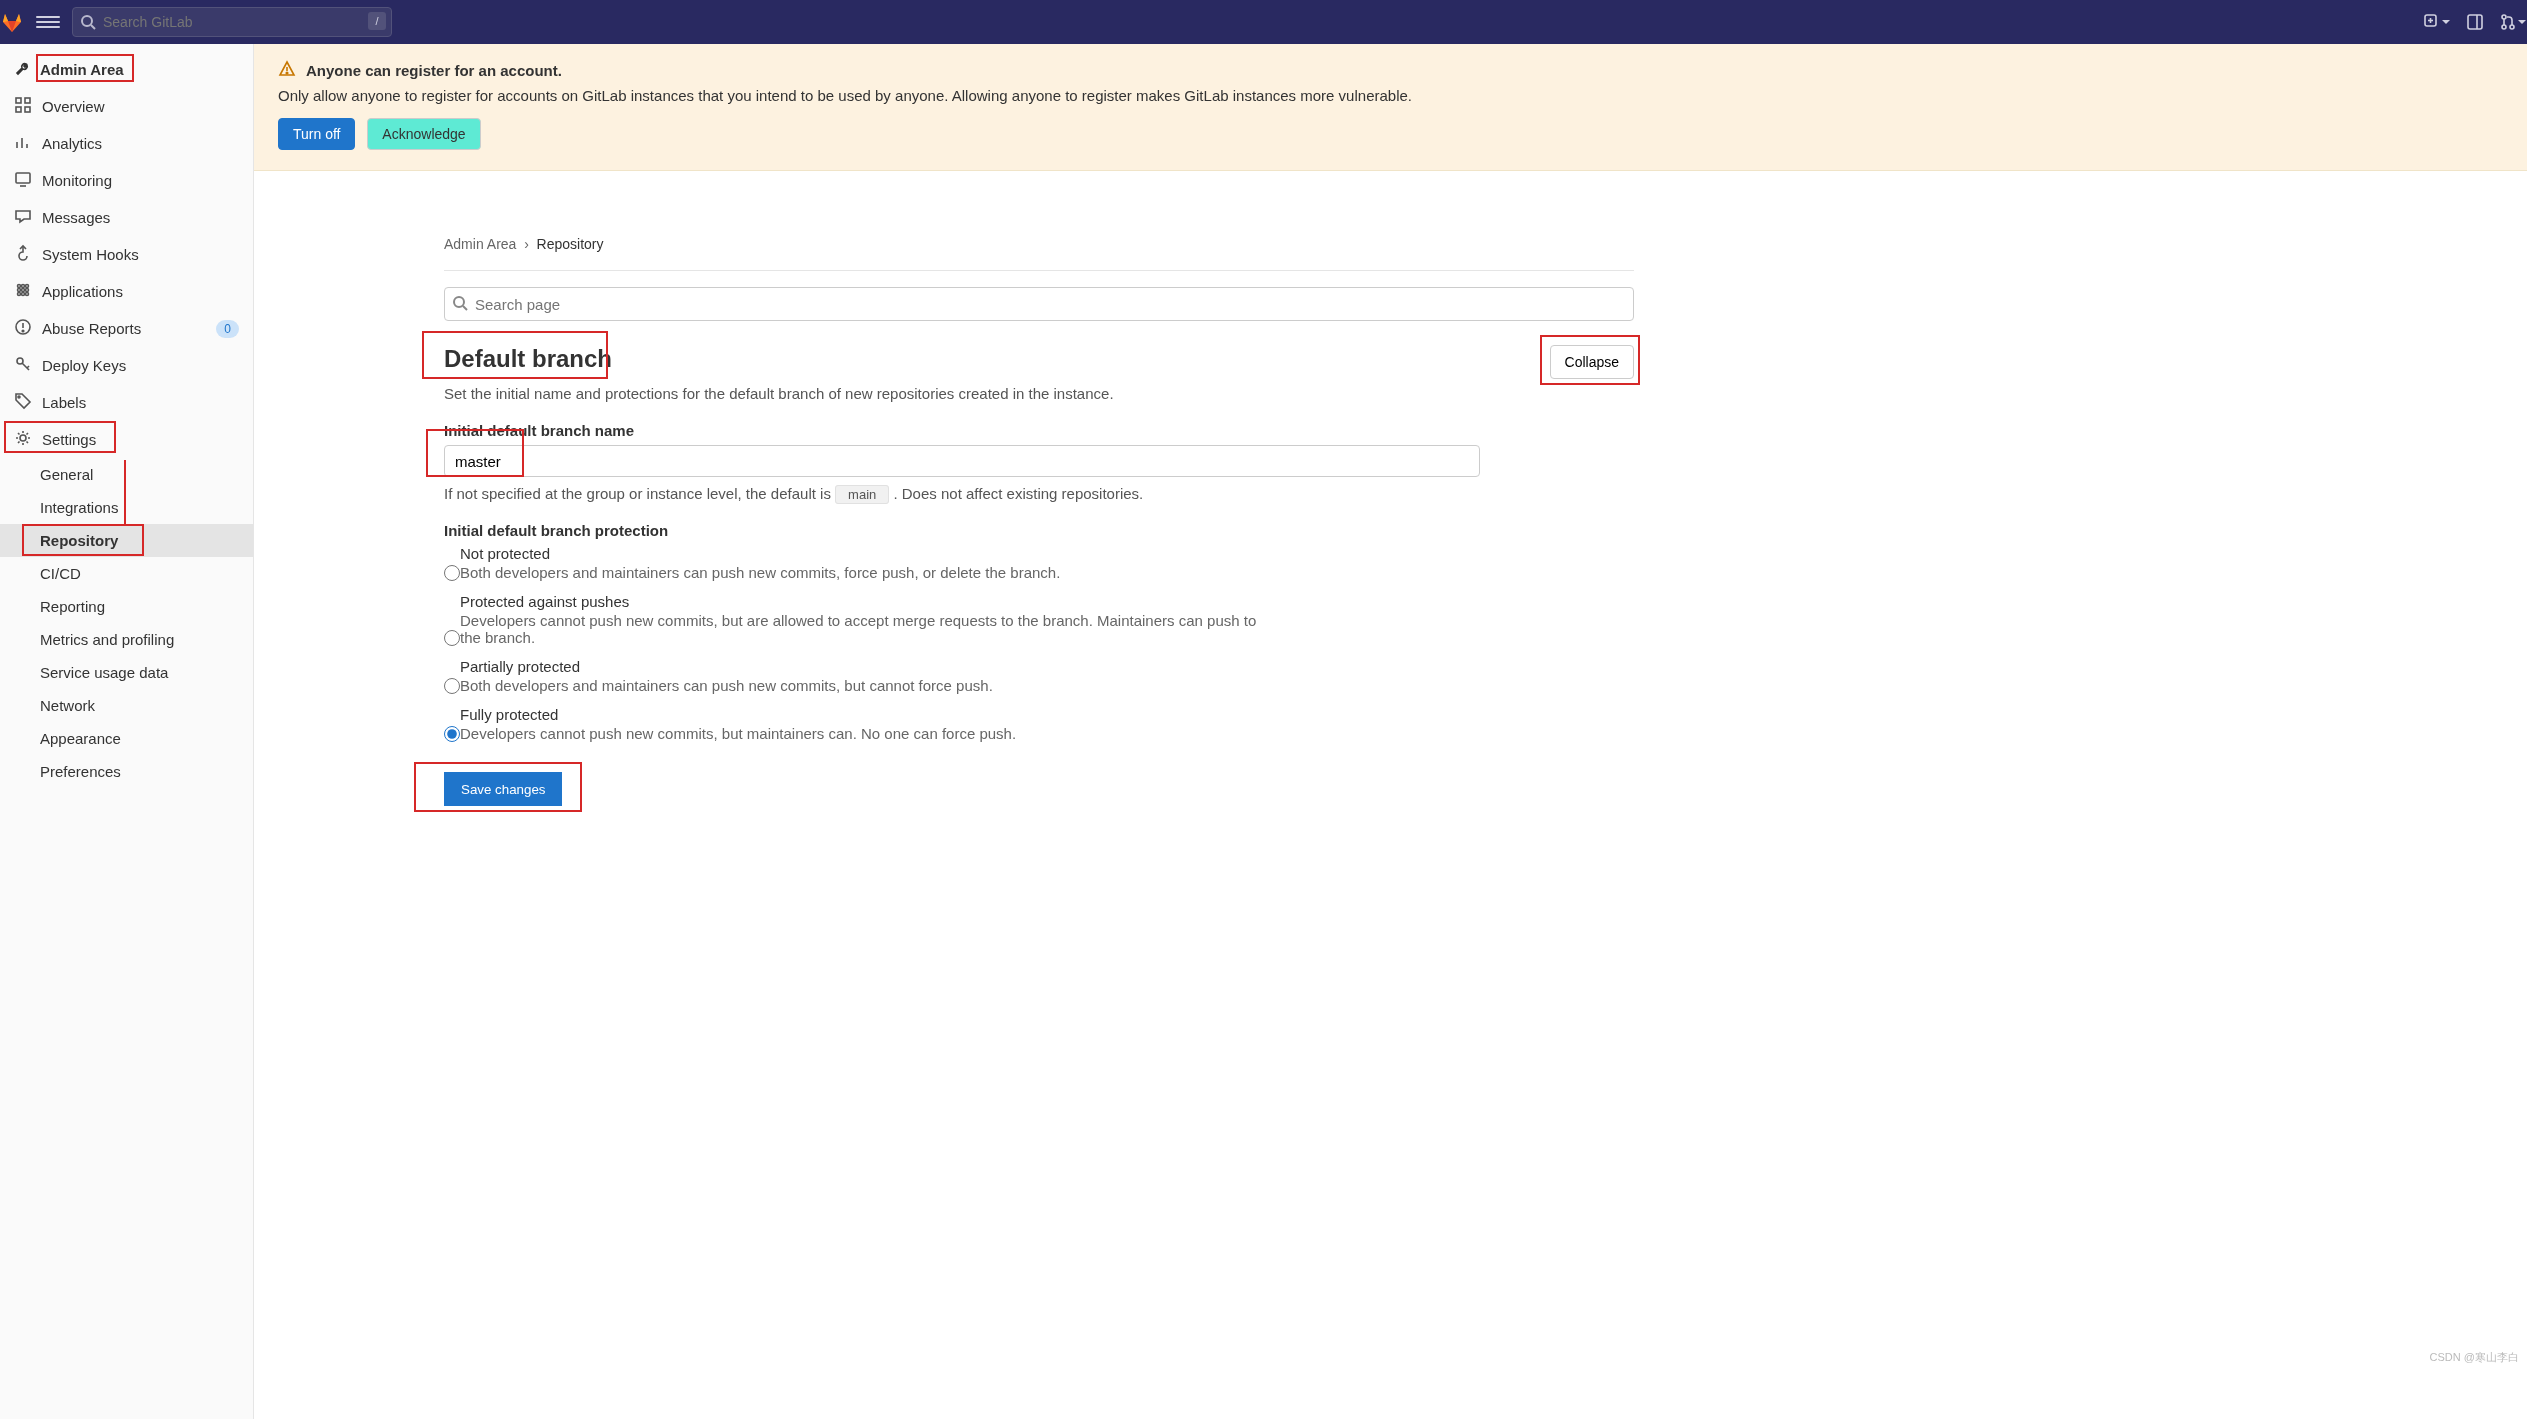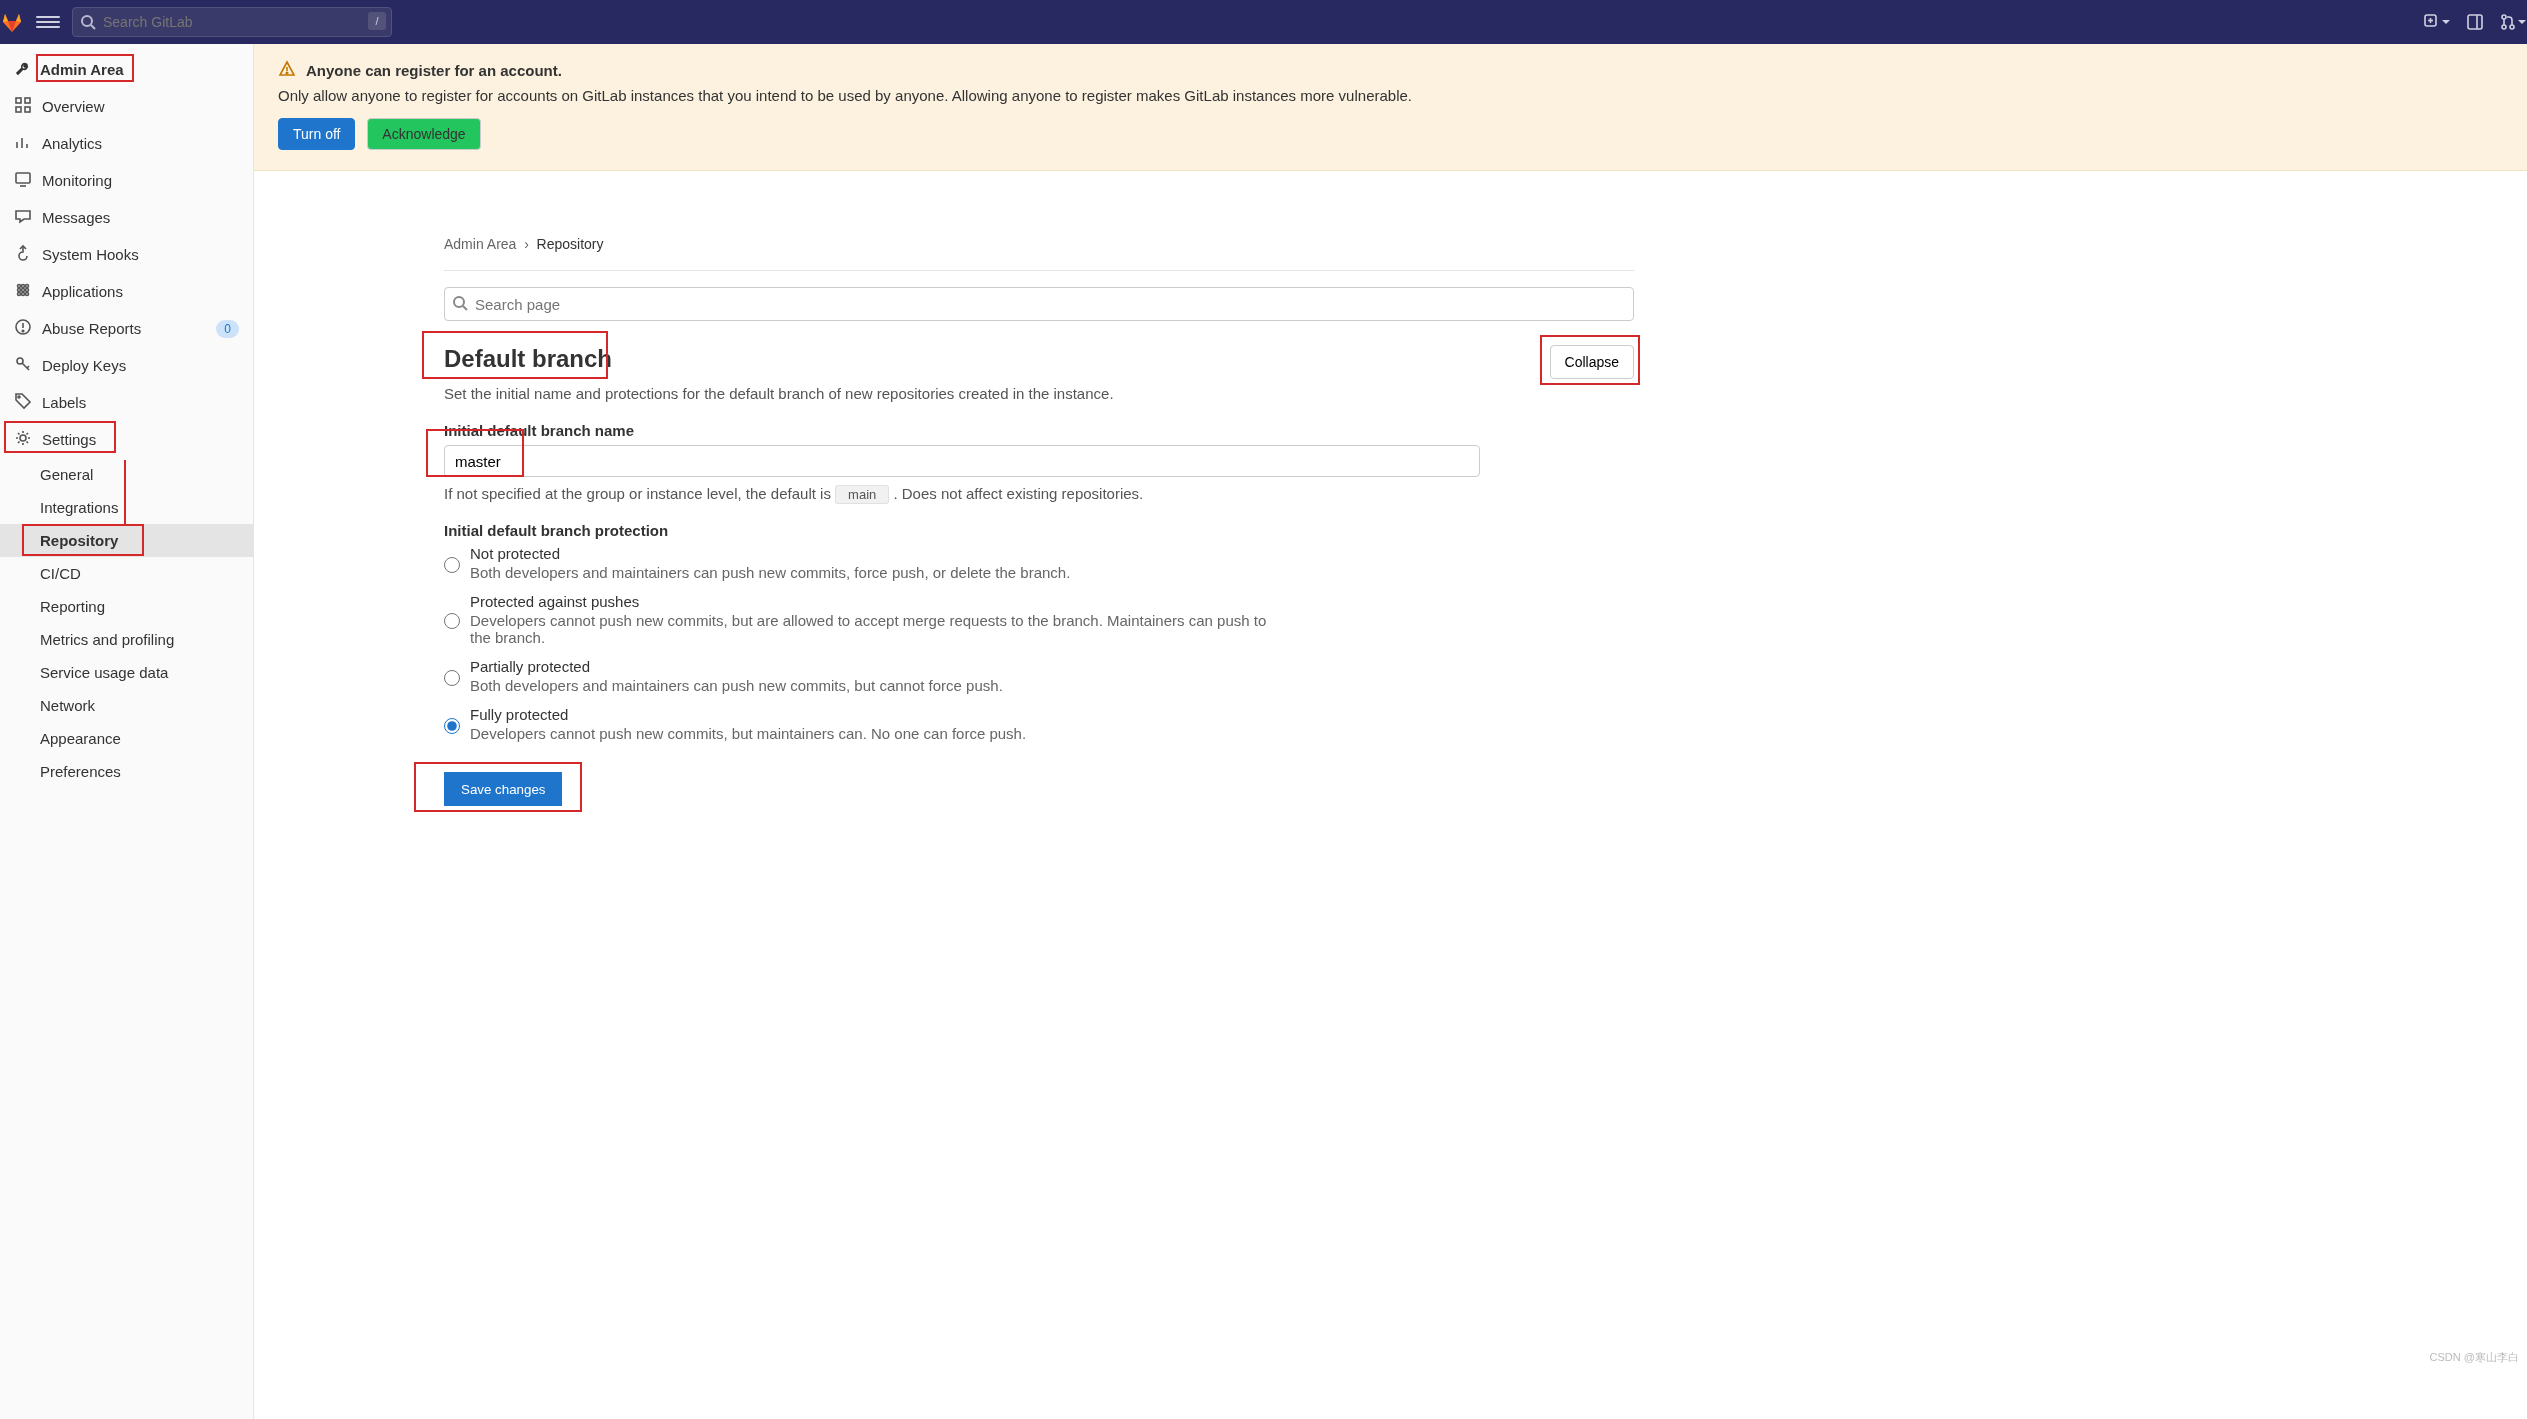--- a/index.html
+++ b/index.html
@@ -33,21 +33,21 @@
   .redbox { position:absolute; border:2px solid #d62828; pointer-events:none; }
 
   
   .main { flex:1; display:flex; flex-direction:column; }
   .alert { background:#fdf2e0; padding: 16px 24px 20px 24px; border-bottom:1px solid #f0e4c8; position:relative; }
   .alert .row1 { display:flex; align-items:center; gap:10px; font-weight:600; font-size:15px; margin-bottom:6px; }
   .alert .warn { color:#c77700; }
   .alert .row2 { font-size:15px; color:#333; margin-bottom:14px; }
   .alert .btns button { height:32px; padding:0 14px; border-radius:4px; font-size:14px; cursor:pointer; margin-right:8px; }
   .btn-primary { background:#1f75cb; color:#fff; border:1px solid #1f75cb; }
-  .btn-default { background:#22c55e; color:#333; border:1px solid #ccc;text-align:center; }
+  .btn-default { background:#5eead4; color:#333; border:1px solid #ccc;text-align:center; }
 
   .content { padding: 16px 40px 40px 190px; max-width: 1420px; }
   .crumbs { font-size:14px; color:#666; padding: 4px 0 18px 0; border-bottom:1px solid #e5e5e5; margin-bottom:16px;margin-top:45px; }
   .crumbs a { color:#666; text-decoration:none; }
   .crumbs a.cur { color:#333; font-weight:500; }
 
   .pagesearch { position:relative; margin-bottom:24px; }
   .pagesearch input { width:100%; height:34px; border:1px solid #ccc; border-radius:4px; padding:0 10px 0 30px; font-size:15px; color:#666; }
   .pagesearch .sicon { position:absolute; left:8px; top:8px; color:#888; }
 
@@ -55,21 +55,21 @@
   h2 { font-size:24px; font-weight:600; margin-bottom:4px; }
   .sect-desc { font-size:15px; color:#555; margin-bottom:20px; }
   .collapse-btn { height:34px; padding:0 14px; border:1px solid #ccc; border-radius:4px; background:#fff; cursor:pointer; font-size:14px; }
 
   .field-label { font-weight:600; font-size:15px; margin-bottom:6px; display:block; }
   .txtinput { height:32px; border:1px solid #ccc; border-radius:4px; padding:0 10px; font-size:15px; width: 1036px; }
   .help { font-size:15px; color:#555; margin-top:8px; }
   .help code { background:#f1f1f1; border:1px solid #e1e1e1; padding:1px 12px; border-radius:3px; font-size:13px; }
 
   .radios { margin-top:20px; }
-  .radio-item { display:flex; gap:10px; margin-bottom:12px; align-items:center; }
+  .radio-item { display:flex; gap:0; margin-bottom:12px; align-items:flex-end; }
   .radio-item input { margin-top:3px; width:16px; height:16px; accent-color:#1f75cb; }
   .radio-item .rlabel { font-size:15px; }
   .radio-item .rdesc { font-size:15px; color:#666; margin-top:2px; max-width:820px; }
 
   .save-row { margin-top:30px; position:relative; }
 
   .wm { position:fixed; right:8px; bottom:54px; font-size:11px; color:#bbb; }
 
   
   .arrow-svg { position:absolute; left:110px; top:0; width:30px; height:100px; pointer-events:none; }

